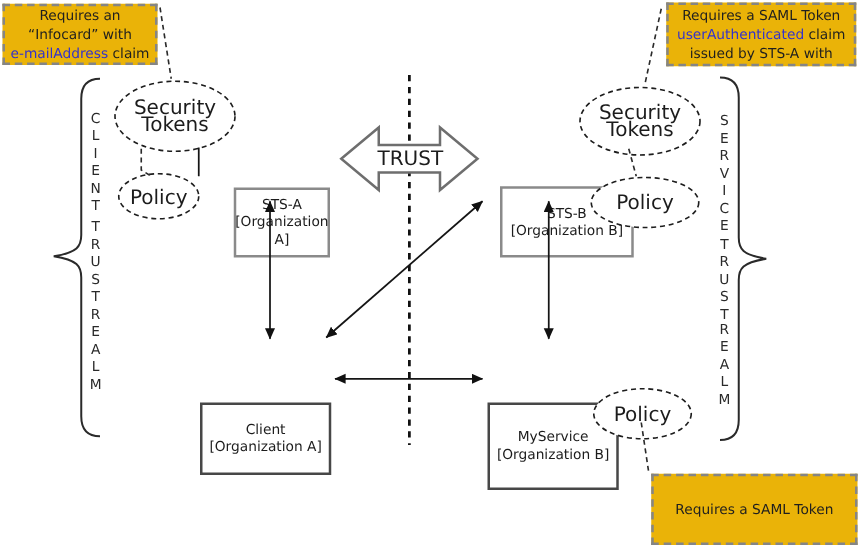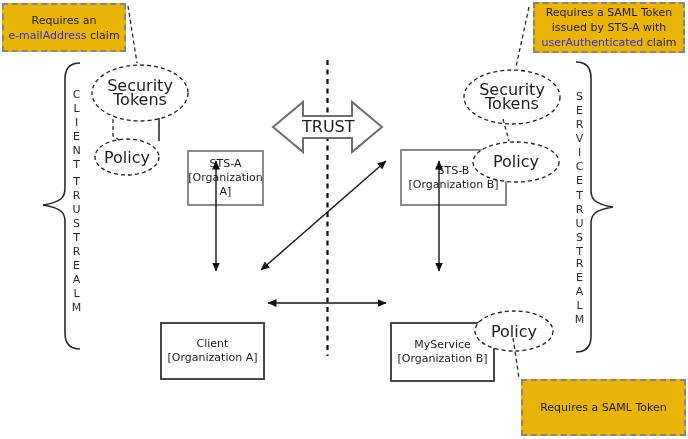--- a/index.html
+++ b/index.html
@@ -29,21 +29,21 @@
     <span>[Organization A]</span>
   </div>
   <div class="box gray" style="left:400px;top:101px;width:107px;height:57px;">
     <span>STS-B</span>
     <span>[Organization B]</span>
   </div>
   <div class="box dark" style="left:160px;top:274px;width:105px;height:58px;">
     <span>Client</span>
     <span>[Organization A]</span>
   </div>
-  <div class="box dark" style="left:390px;top:274px;width:105px;height:60px;">
+  <div class="box dark" style="left:390px;top:274px;width:105px;height:70px;">
     <span>MyService</span>
     <span>[Organization B]</span>
   </div>
 
   <svg class="lines" width="688" height="439" viewBox="0 0 688 439">
     <defs>
       <marker id="ah" markerUnits="userSpaceOnUse" markerWidth="10" markerHeight="9" refX="8.5" refY="4" orient="auto-start-reverse">
         <path d="M0,0 L9,4 L0,8 z" fill="#111"></path>
       </marker>
     </defs>
@@ -91,26 +91,27 @@
 
   <div class="realm-word" style="left:70px;top:88px;">CLIENT</div>
   <div class="realm-word" style="left:70px;top:175px;">TRUST</div>
   <div class="realm-word" style="left:70px;top:245px;">REALM</div>
   <div class="realm-word" style="left:573px;top:90px;">SERVICE</div>
   <div class="realm-word" style="left:573px;top:189px;">TRUST</div>
   <div class="realm-word" style="left:573px;top:257px;">REALM</div>
 
   <div class="callout" style="left:2px;top:3px;width:124px;height:49px;">
     <div>Requires an</div>
+    <div>“Infocard” with</div>
     <div><span class="claim">e-mailAddress</span><span> claim</span></div>
   </div>
 
   <div class="callout" style="left:533px;top:2px;width:152px;height:51px;">
     <div>Requires a SAML Token</div>
+    <div><span class="claim">userAuthenticated</span><span> claim</span></div>
     <div>issued by STS-A with</div>
-    <div><span class="claim">userAuthenticated</span><span> claim</span></div>
   </div>
 
   <div class="callout" style="left:521px;top:379px;width:165px;height:57px;">
     <div>Requires a SAML Token</div>
   </div>
 
 </div>
 
 </body></html>

